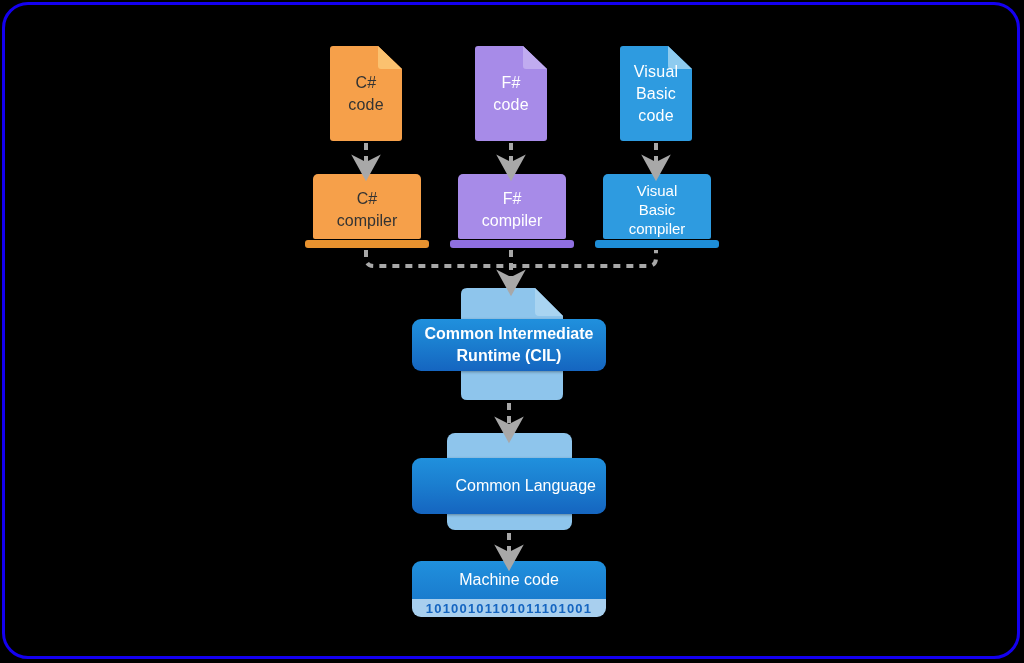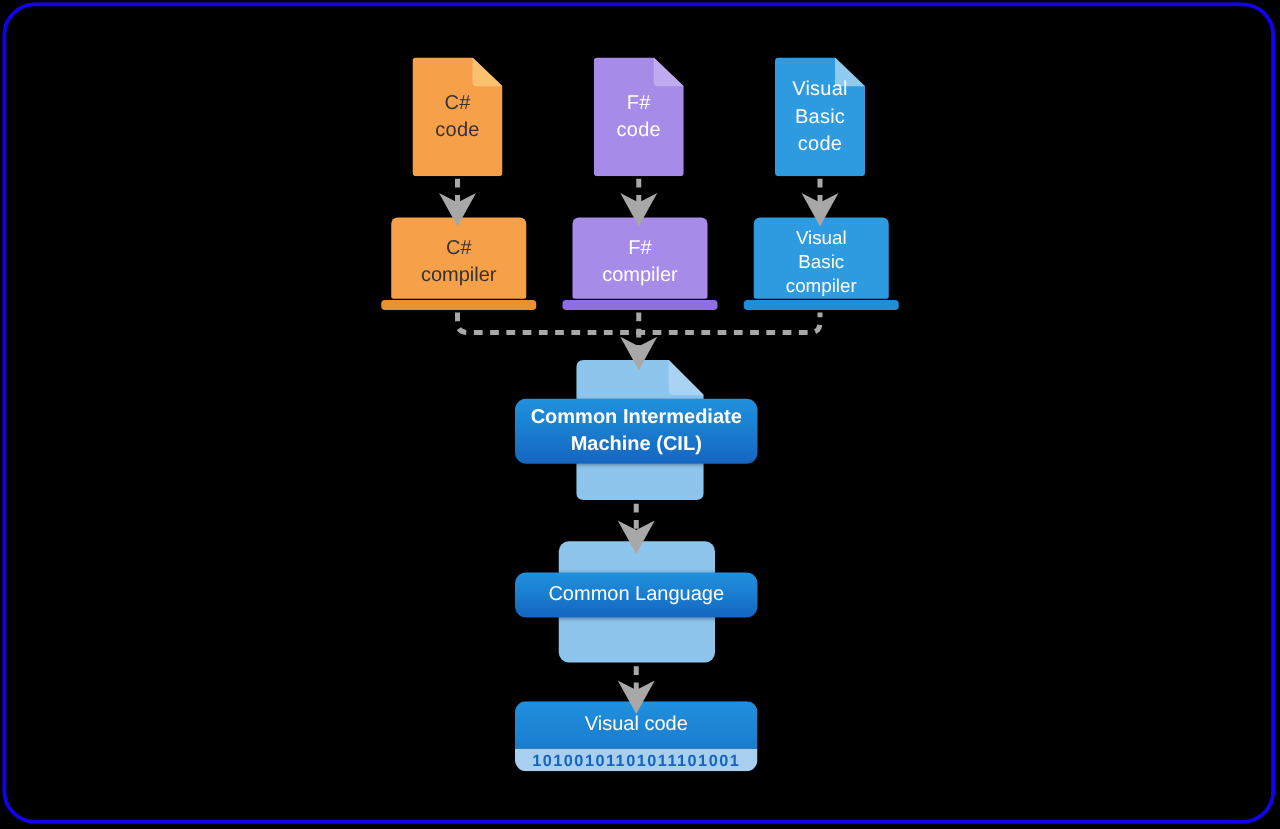--- a/index.html
+++ b/index.html
@@ -232,34 +232,34 @@
 
   <div class="back-sheet" style="left:461px; top:288px; width:102px; height:112px; background:transparent;">
     <svg width="102" height="112" viewBox="0 0 102 112" style="position:absolute;left:0;top:0;">
       <path d="M6 0 H74 L102 28 V106 Q102 112 96 112 H6 Q0 112 0 106 V6 Q0 0 6 0 Z" fill="#8ec5ec"></path>
       <path d="M74 0 L102 28 H78 Q74 28 74 24 Z" fill="#a9d4f1"></path>
     </svg>
   </div>
   <div class="chip" style="left:412px; top:319px; width:194px; height:52px;font-weight:bold;">
     <div class="chip-text">
       <div>Common Intermediate</div>
-      <div>Machine (CIL)</div>
+      <div>Runtime (CIL)</div>
     </div>
   </div>
 
   <div class="back-sheet" style="left:447px; top:433px; width:125px; height:97px;"></div>
-  <div class="chip" style="left:412px; top:458px; width:194px; height:36px;">
+  <div class="chip" style="left:412px; top:458px; width:194px; height:56px;justify-content:flex-end;">
     <div class="chip-text">
       <div>Common Language</div>
     </div>
   </div>
 
   <div class="machine-block" style="left:412px; top:561px; width:194px; height:56px;">
     <div class="machine-top">
-      <span>Visual code</span>
+      <span>Machine code</span>
     </div>
     <div class="machine-bits">
       <span>10100101101011101001</span>
     </div>
   </div>
 
   <svg class="connectors" viewBox="0 0 1024 663">
     <defs>
       <marker id="arrow" markerWidth="9" markerHeight="9" refX="3.4" refY="4.5" orient="auto" markerUnits="strokeWidth">
         <path d="M0.5,0.8 L7.2,4.5 L0.5,8.2 L2.4,4.5 Z" fill="#a8a8a8"></path>

